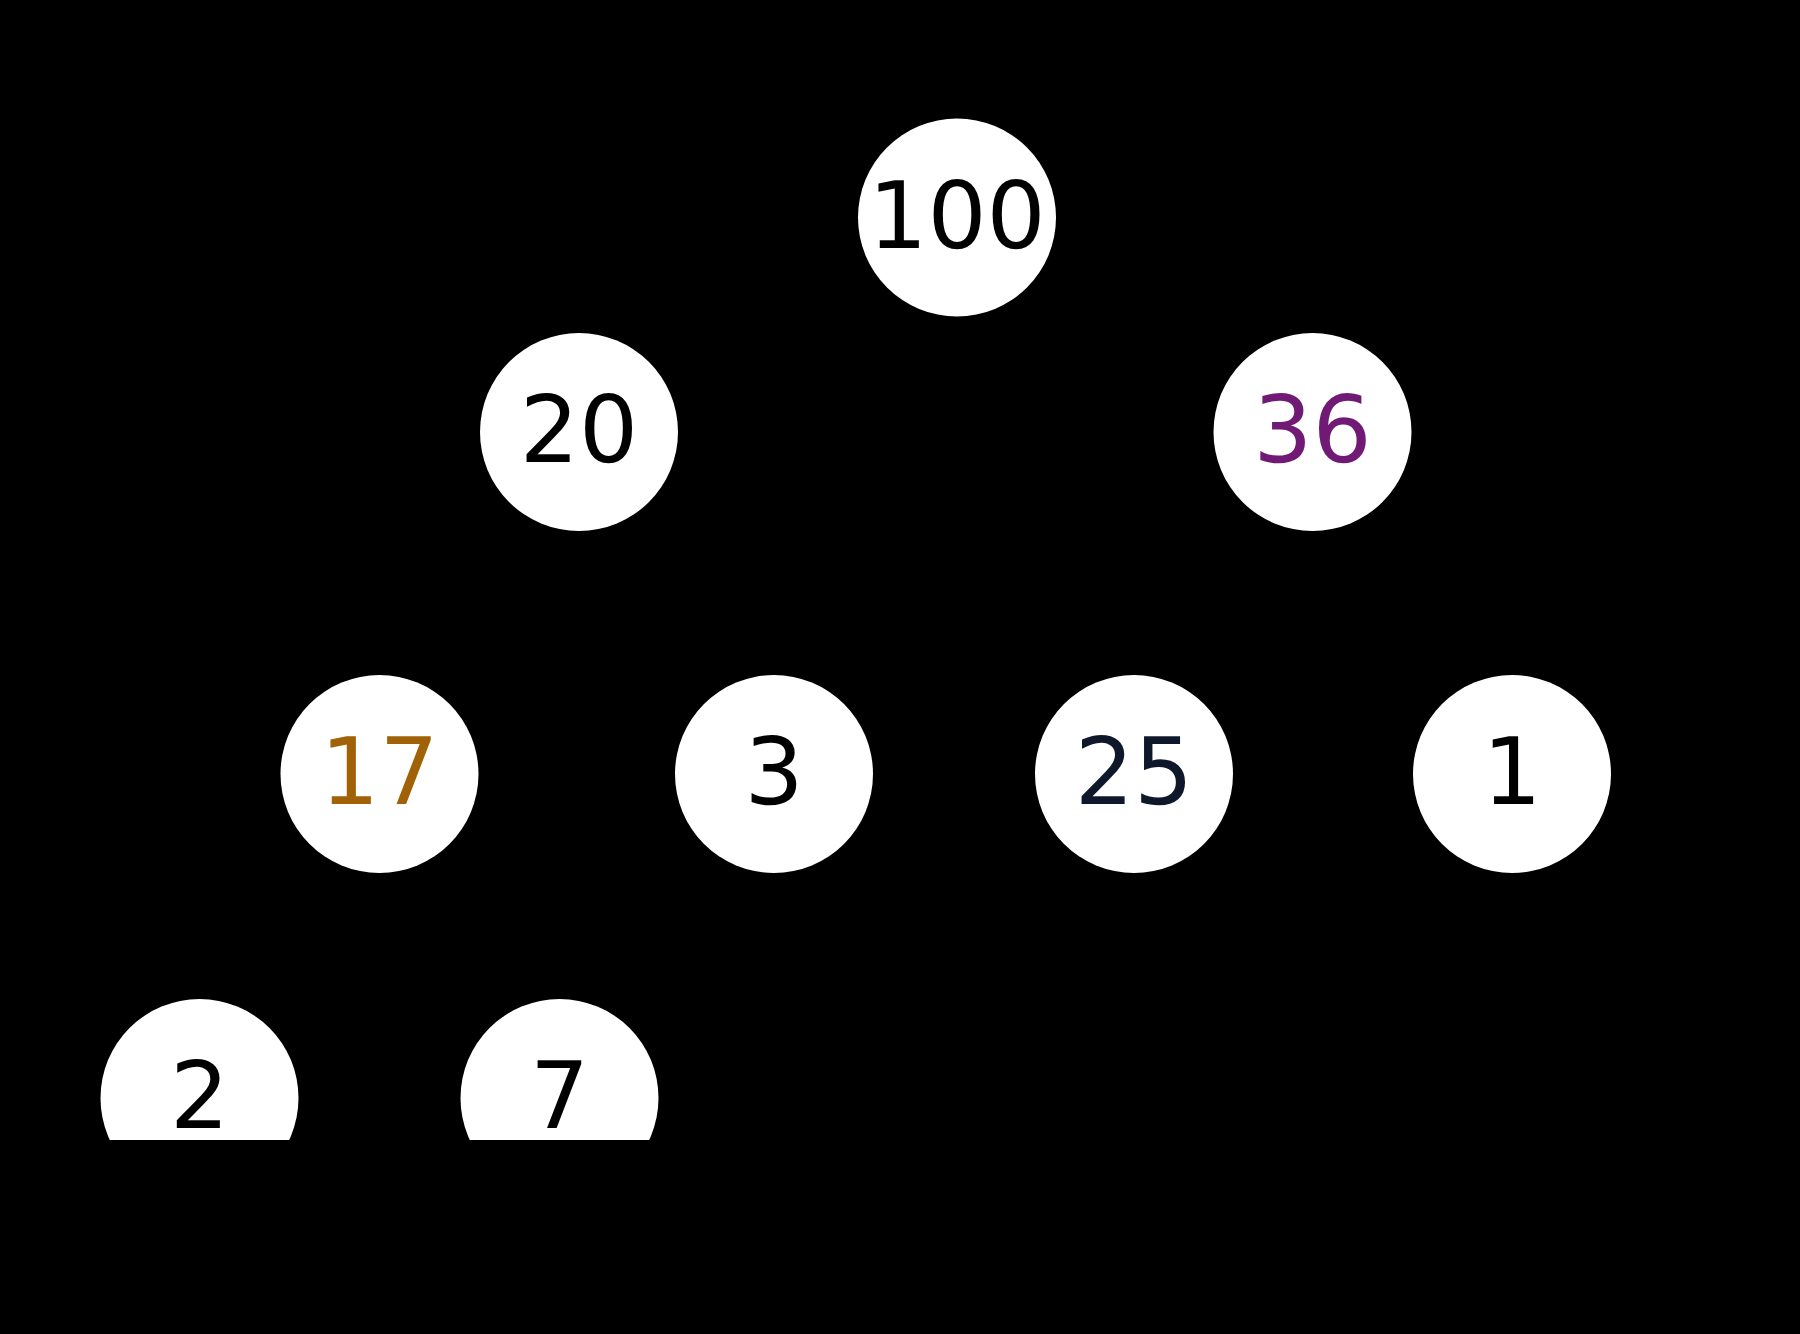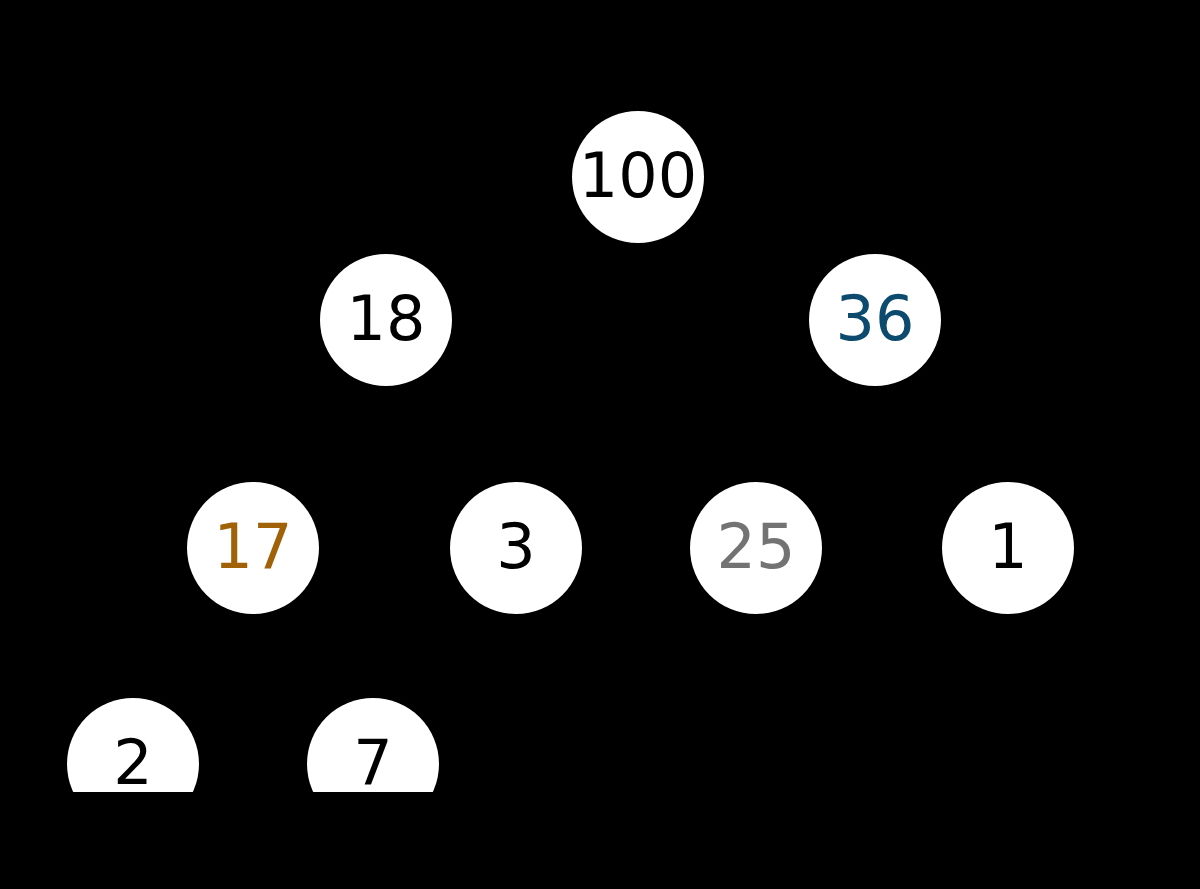--- a/index.html
+++ b/index.html
@@ -35,39 +35,39 @@
   }
   .node-label {
     display: block;
     transform: translateY(-1px);
     font-family: "DejaVu Sans", sans-serif;
   }
 </style>
 </head>
 <body>
 
-<div id="canvas" style="width: 1200px; height: 760px; background: rgb(0, 0, 0); margin-top: 32px;">
+<div id="canvas" style="width: 1200px; height: 760px; background: rgb(0, 0, 0);">
   <div id="edge-layer"></div>
   <div id="node-layer">
       <div class="node" style="left: 572px; top: 79px; width: 132px; height: 132px; background: rgb(255, 255, 255); color: rgb(0, 0, 0); font-size: 62px;">
         <span class="node-label">100</span>
       </div>
       <div class="node" style="left: 320px; top: 222px; width: 132px; height: 132px; background: rgb(255, 255, 255); color: rgb(0, 0, 0); font-size: 62px;">
-        <span class="node-label">18</span>
+        <span class="node-label">20</span>
       </div>
-      <div class="node" style="left: 809px; top: 222px; width: 132px; height: 132px; background: rgb(255, 255, 255); color: #0c4a6e; font-size: 62px; justify-content: center;">
+      <div class="node" style="left: 809px; top: 222px; width: 132px; height: 132px; background: rgb(255, 255, 255); color: #701a75; font-size: 62px; justify-content: center;">
         <span class="node-label">36</span>
       </div>
       <div class="node" style="left: 187px; top: 450px; width: 132px; height: 132px; background: rgb(255, 255, 255); color: #a16207; font-size: 62px;">
         <span class="node-label">17</span>
       </div>
       <div class="node" style="left: 450px; top: 450px; width: 132px; height: 132px; background: rgb(255, 255, 255); color: rgb(0, 0, 0); font-size: 62px;">
         <span class="node-label">3</span>
       </div>
-      <div class="node" style="left: 690px; top: 450px; width: 132px; height: 132px; background: rgb(255, 255, 255); color: #737373; font-size: 62px; align-items: center;">
+      <div class="node" style="left: 690px; top: 450px; width: 132px; height: 132px; background: rgb(255, 255, 255); color: #0f172a; font-size: 62px; align-items: center;">
         <span class="node-label">25</span>
       </div>
       <div class="node" style="left: 942px; top: 450px; width: 132px; height: 132px; background: rgb(255, 255, 255); color: rgb(0, 0, 0); font-size: 62px;">
         <span class="node-label">1</span>
       </div>
       <div class="node" style="left: 67px; top: 666px; width: 132px; height: 132px; background: rgb(255, 255, 255); color: rgb(0, 0, 0); font-size: 62px;">
         <span class="node-label">2</span>
       </div>
       <div class="node" style="left: 307px; top: 666px; width: 132px; height: 132px; background: rgb(255, 255, 255); color: rgb(0, 0, 0); font-size: 62px;">
         <span class="node-label">7</span>

